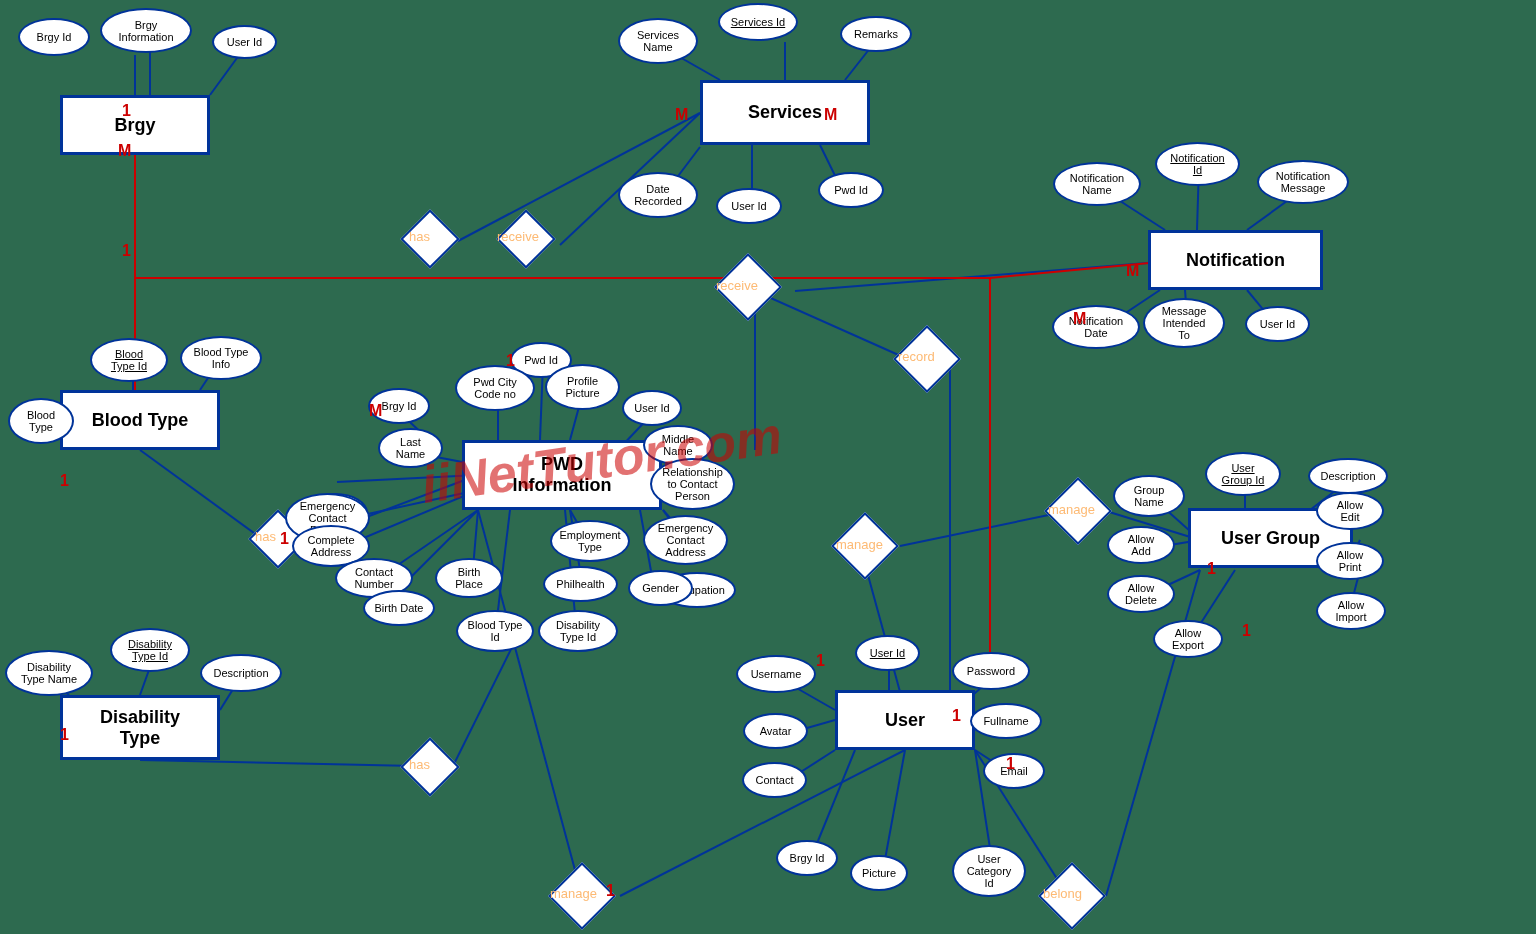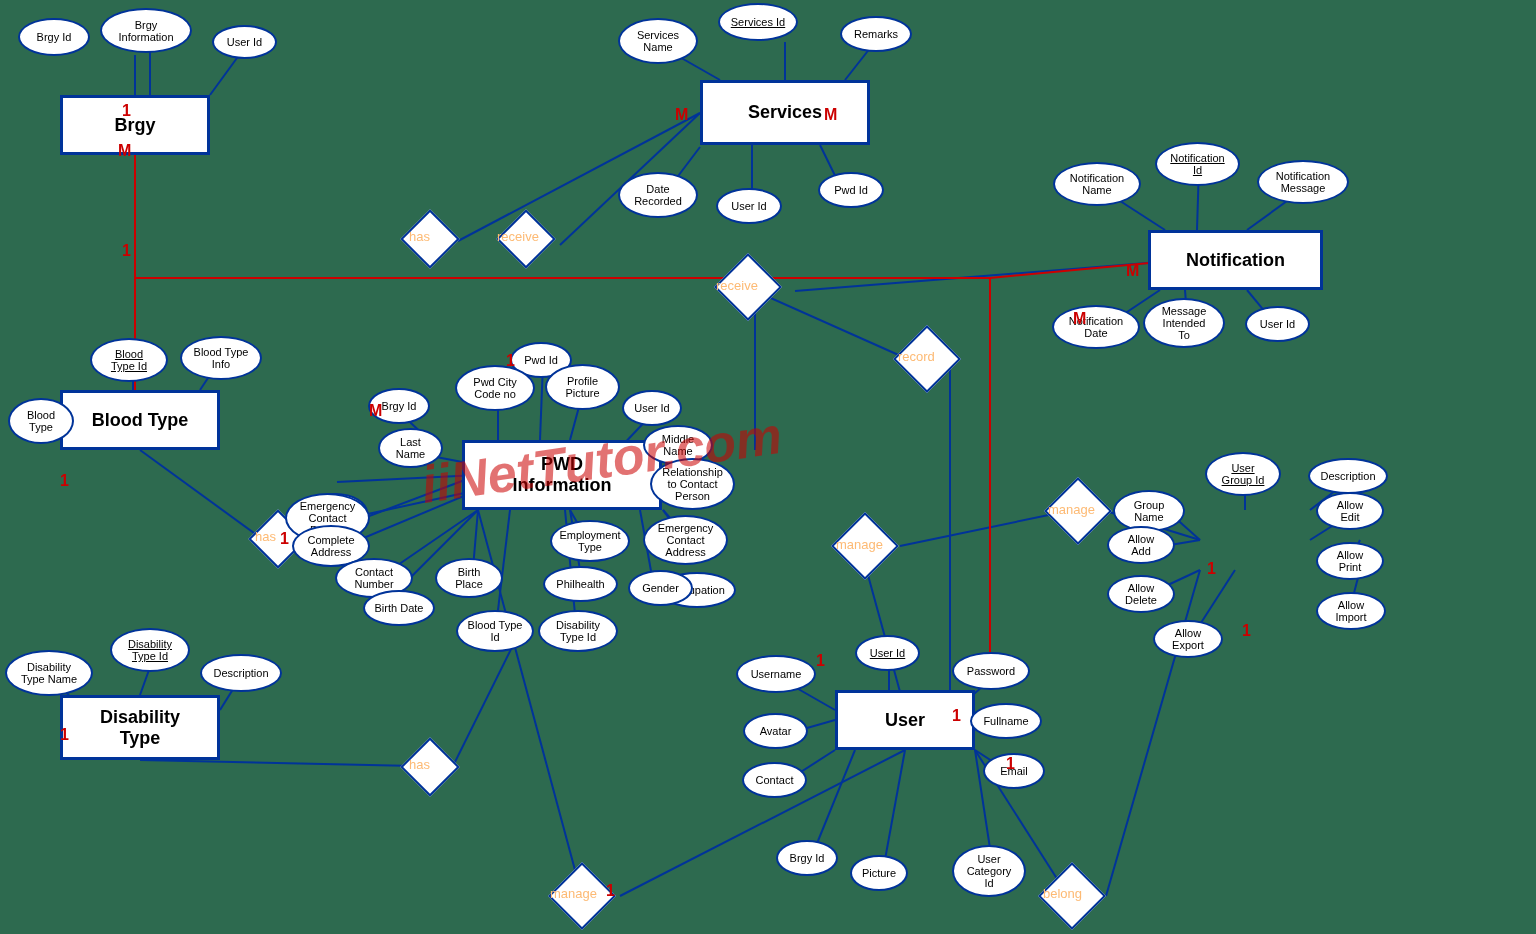--- a/index.html
+++ b/index.html
@@ -219,20 +219,23 @@
   </div>
 
   <div class="entity" style="left:462px; top:440px; width:200px; height:70px;">
     <span>PWD<br>Information</span>
   </div>
 
   <div class="entity" style="left:1148px; top:230px; width:175px; height:60px;">
     <span>Notification</span>
   </div>
 
+  <div class="entity" style="left:1188px; top:508px; width:165px; height:60px;">
+    <span>User Group</span>
+  </div>
 
   <div class="entity" style="left:835px; top:690px; width:140px; height:60px;">
     <span>User</span>
   </div>
 
   <div class="attr" style="left:18px; top:18px; width:72px; height:38px;">
     <span>Brgy Id</span>
   </div>
   <div class="attr" style="left:100px; top:8px; width:92px; height:45px;">
     <span>Brgy<br>Information</span>
@@ -356,21 +359,21 @@
   <div class="attr" style="left:1052px; top:305px; width:88px; height:44px;">
     <span>Notification<br>Date</span>
   </div>
   <div class="attr" style="left:1143px; top:298px; width:82px; height:50px;">
     <span>Message<br>Intended<br>To</span>
   </div>
   <div class="attr" style="left:1245px; top:306px; width:65px; height:36px;">
     <span>User Id</span>
   </div>
 
-  <div class="attr" style="left:1113px; top:490px; width:72px; height:42px;text-align:center;">
+  <div class="attr" style="left:1113px; top:475px; width:72px; height:42px;text-align:center;">
     <span>Group<br>Name</span>
   </div>
   <div class="attr" style="left:1205px; top:452px; width:76px; height:44px;">
     <span style="text-decoration:underline;">User<br>Group Id</span>
   </div>
   <div class="attr" style="left:1308px; top:458px; width:80px; height:36px;">
     <span>Description</span>
   </div>
   <div class="attr" style="left:1107px; top:526px; width:68px; height:38px;">
     <span>Allow<br>Add</span>

